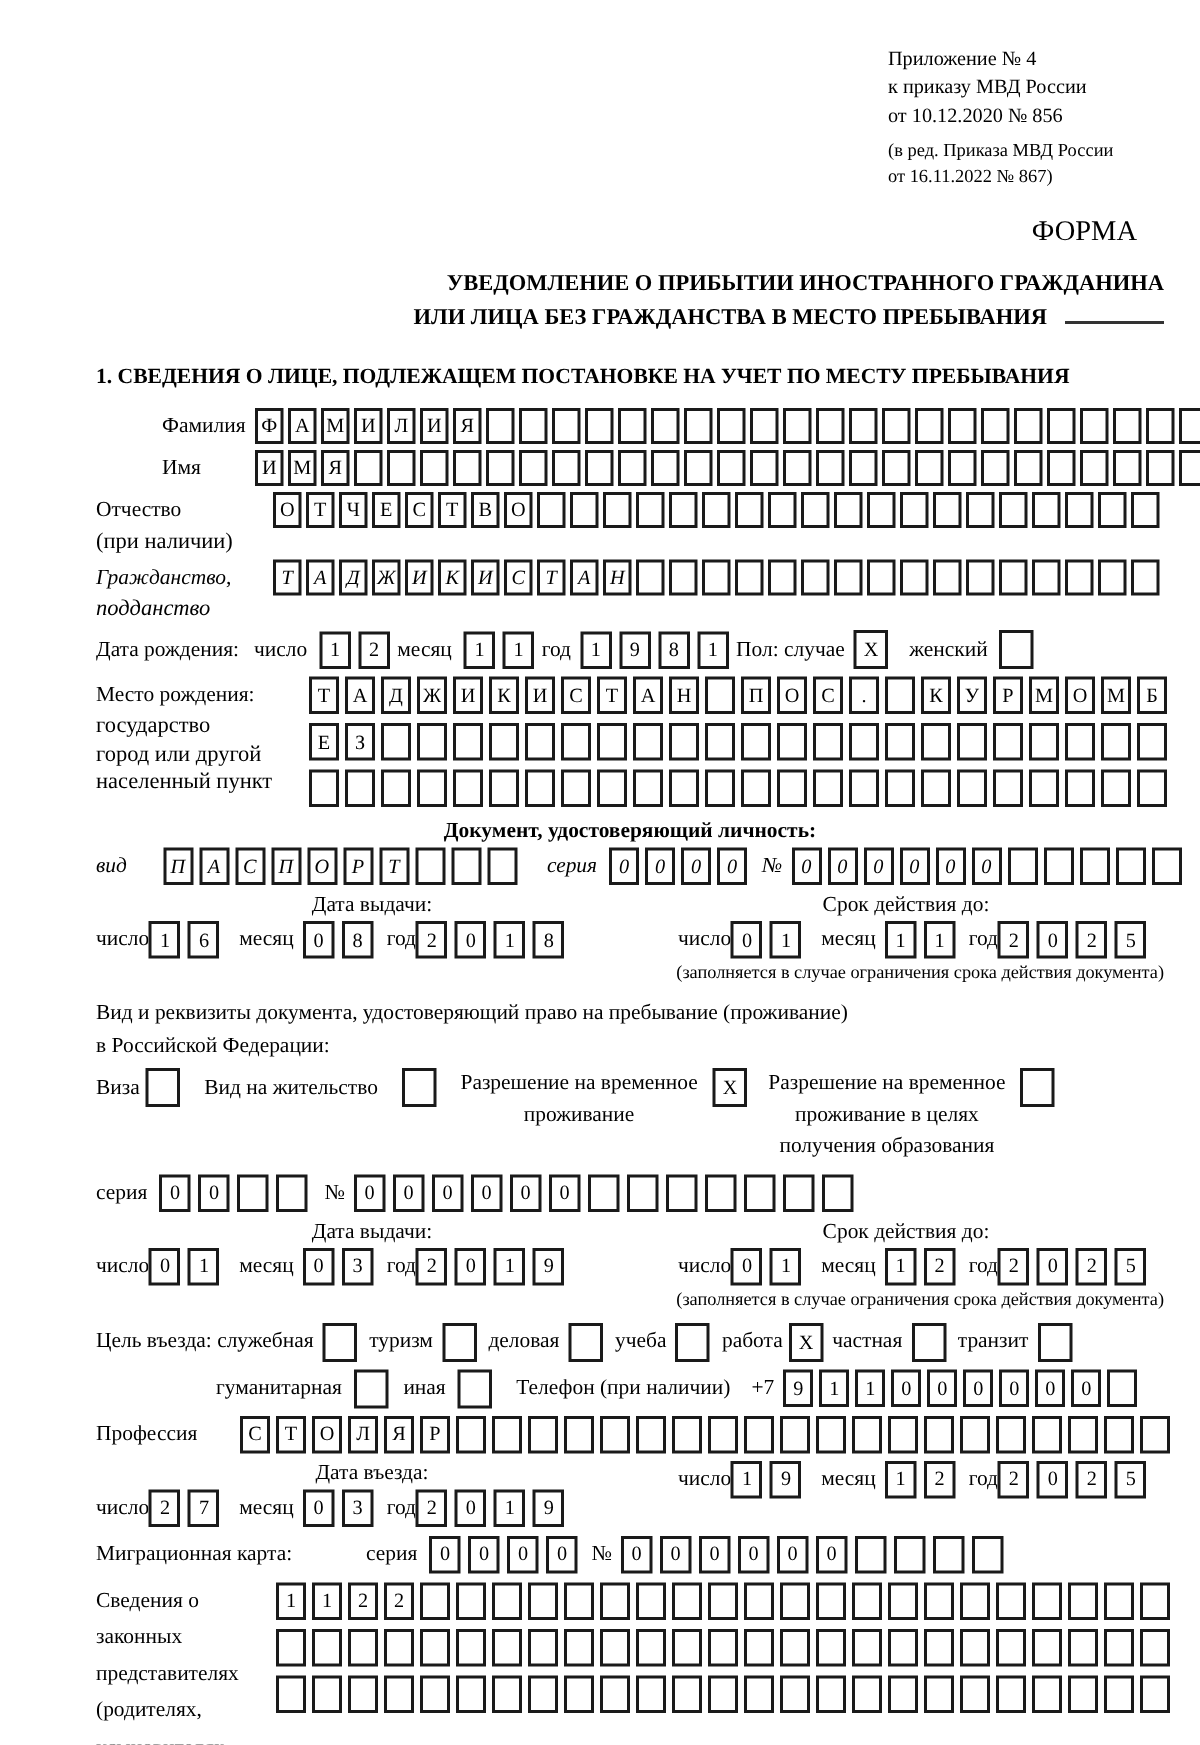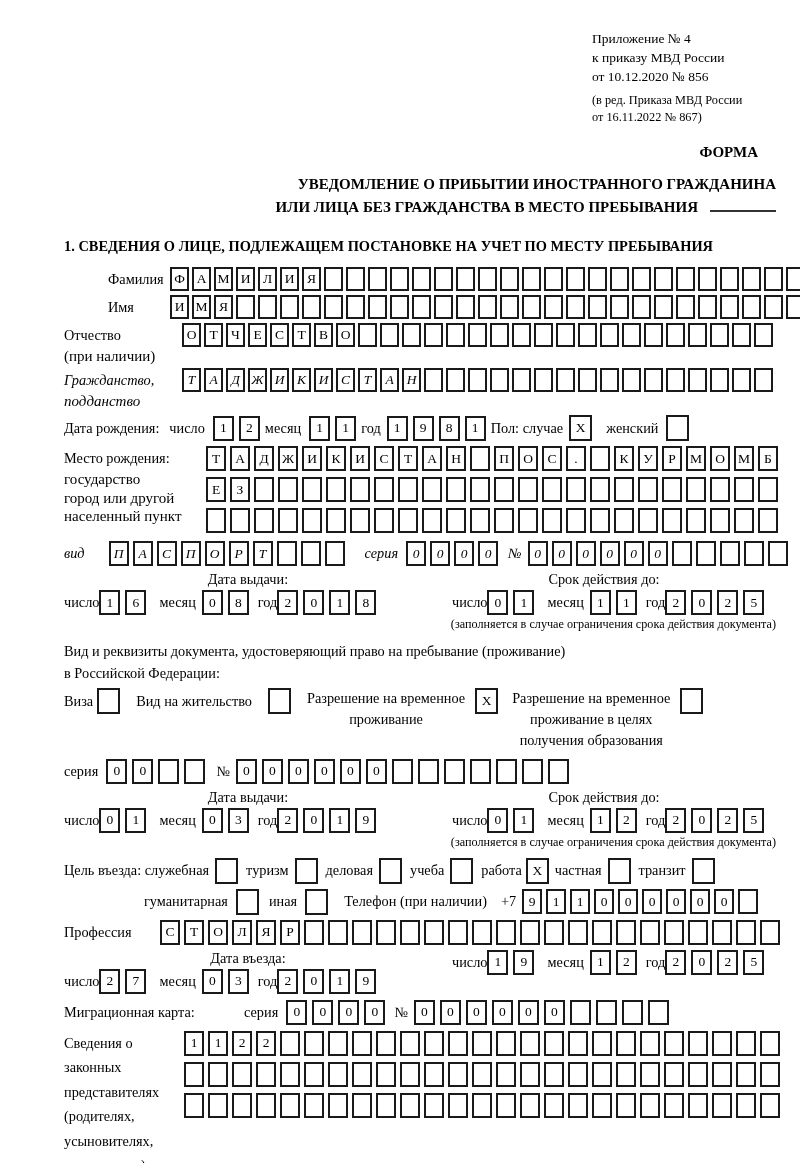--- a/index.html
+++ b/index.html
@@ -4,21 +4,21 @@
 <style>
   html,body{margin:0;padding:0;}
   body{width:800px;height:1163px;background:#ffffff;color:#000;
        font-family:"Liberation Serif", "DejaVu Serif", serif;overflow:hidden;}
   .page{box-sizing:border-box;width:800px;height:1163px;padding:30px 24px 0 64px;}
 
   
   .annex{margin-left:528px;font-size:13.5px;line-height:1.4;}
   .annex .ed{font-size:12.3px;line-height:1.4;}
   .annex .ed.first{margin-top:5px;}
-  .forma{text-align:right;padding-right:18px;font-weight:bold;font-size:15px;margin-top:18px;}
+  .forma{text-align:right;padding-right:18px;font-weight:normal;font-size:19px;margin-top:18px;}
   .title{text-align:right;font-weight:bold;font-size:15px;margin-top:12px;line-height:1.5;}
   .tline{display:inline-block;width:66px;height:13px;border-bottom:2px solid #333;margin-left:12px;}
   .sec{font-weight:bold;font-size:14.4px;margin-top:20px;}
 
   
   .frow{display:flex;align-items:center;}
   .top{align-items:flex-start;}
   .lab{font-size:14.3px;flex:none;white-space:nowrap;}
   .labcol{flex:none;}
   .labline1{font-size:14.3px;line-height:24px;}
@@ -330,20 +330,21 @@
           <span class="cb"></span>
           <span class="cb"></span>
           <span class="cb"></span>
           <span class="cb"></span>
           <span class="cb"></span>
           <span class="cb"></span>
         </div>
     </div>
   </div>
 
+  <div class="center-b">Документ, удостоверяющий личность:</div>
 
   <div class="frow mt2">
     <span class="lab">вид</span>
     <span class="boxes wide ml24">
         <span class="cb">П</span>
         <span class="cb">А</span>
         <span class="cb">С</span>
         <span class="cb">П</span>
         <span class="cb">О</span>
         <span class="cb">Р</span>

